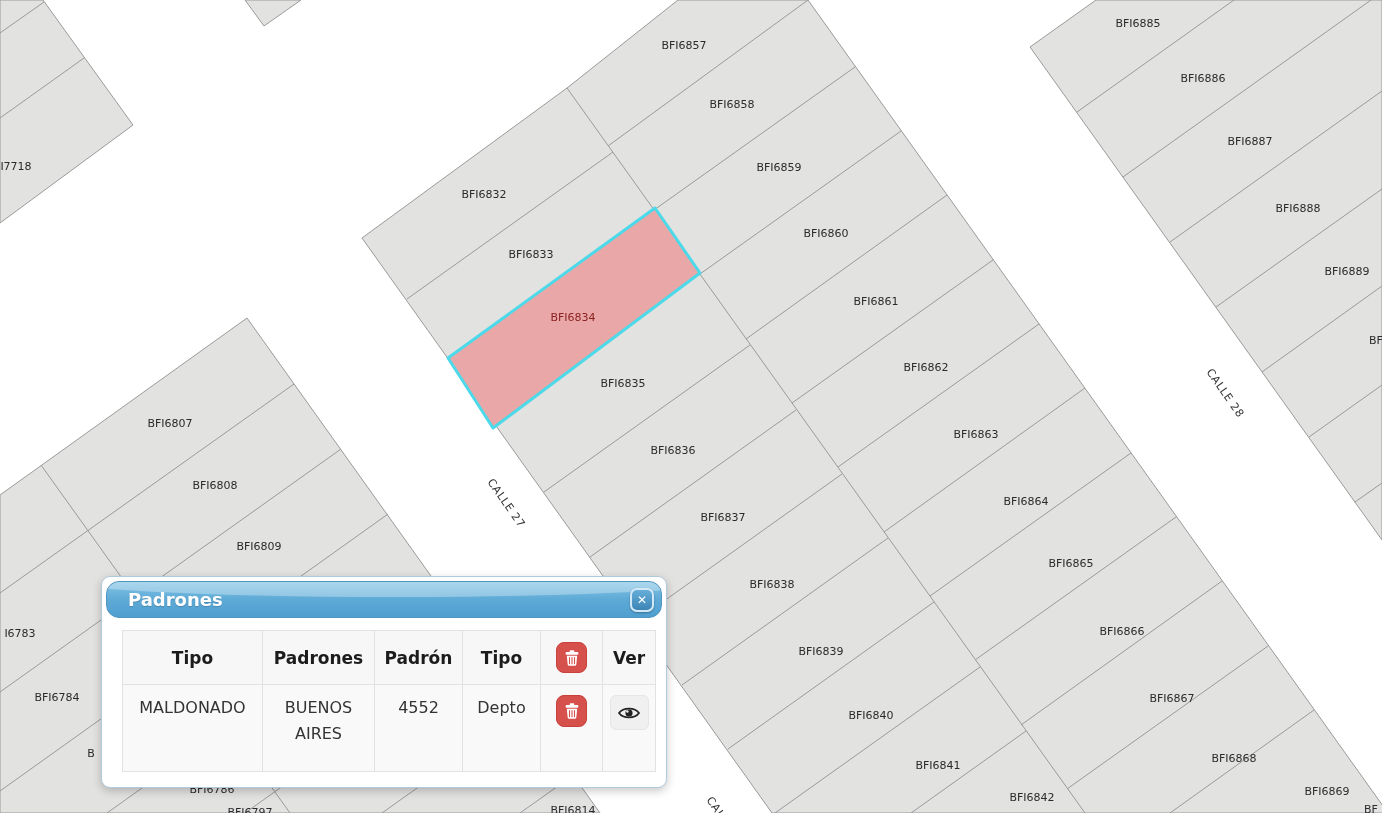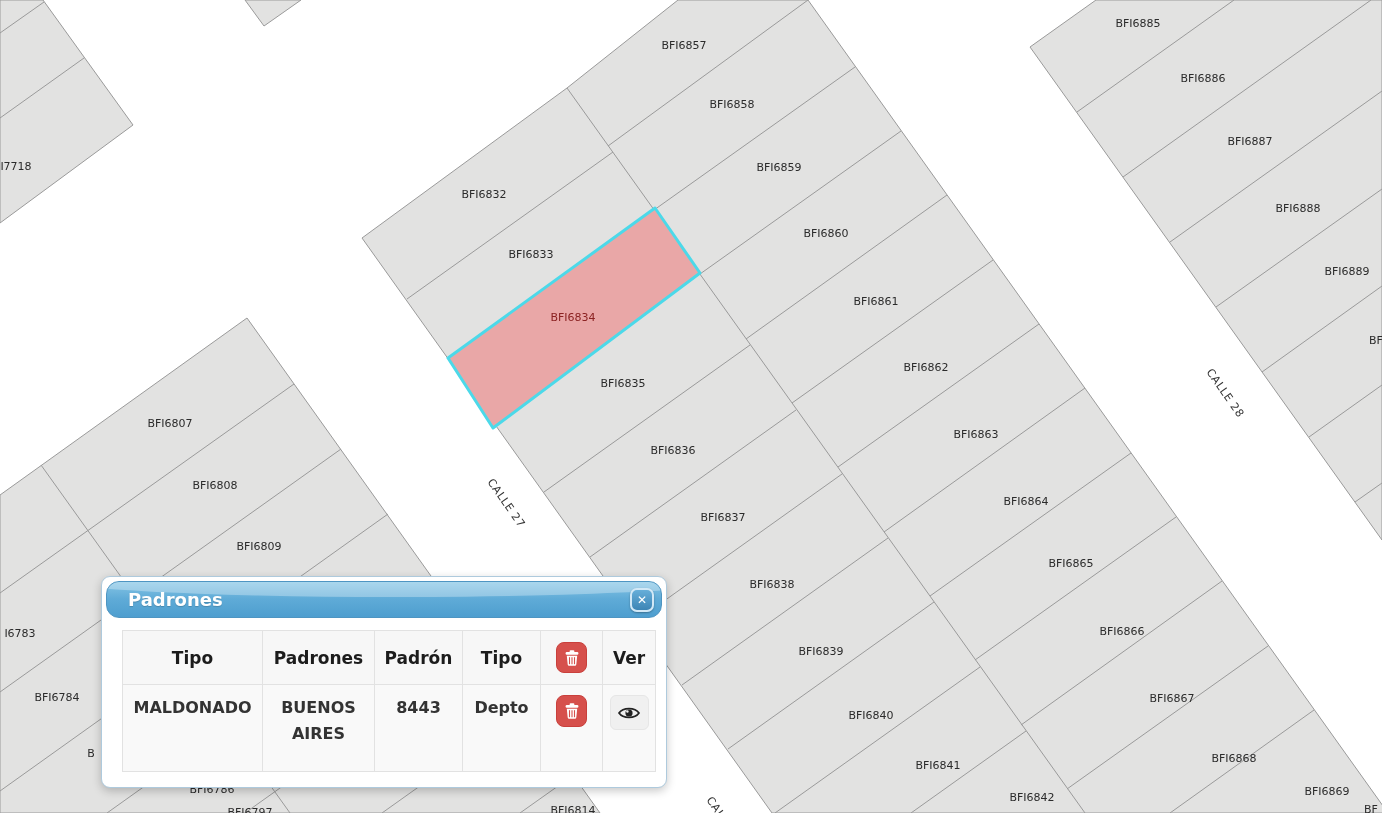--- a/index.html
+++ b/index.html
@@ -49,21 +49,21 @@
     color:#fff;font-weight:bold;font-size:12px;line-height:18px;text-align:center;
     padding:0;cursor:pointer;box-shadow:0 1px 2px rgba(0,0,0,.3);
     font-family:"DejaVu Sans",sans-serif;
   }
   .popup-body{padding:12px 0 0 16px;}
   table.padrones{
     border-collapse:collapse;width:533px;table-layout:fixed;
     font-size:16px;color:#333;background:#f9f9f9;
   }
   table.padrones th,table.padrones td{
-    border:1px solid #e2e2e2;text-align:center;overflow:hidden;font-weight:bold;
+    border:1px solid #e2e2e2;text-align:center;overflow:hidden;
   }
   table.padrones th{
     font-size:17px;font-weight:bold;color:#1c1c1c;background:#f7f7f7;
     padding:11px 2px;
   }
   table.padrones td{
     vertical-align:top;padding:10px 2px 24px;line-height:26px;background:#f9f9f9;
   }
   .btn-trash{
     width:31px;height:32px;border:1px solid #c9403c;border-radius:8px;
@@ -205,21 +205,21 @@
                 </svg>
               </button>
             </th>
             <th>Ver</th>
           </tr>
         </thead>
         <tbody>
           <tr>
             <td>MALDONADO</td>
             <td>BUENOS AIRES</td>
-            <td>8443</td>
+            <td>4552</td>
             <td>Depto</td>
             <td>
               <button class="btn-trash">
                 <svg width="14" height="16" viewBox="0 0 14 16">
                   <rect x="4.6" y="0.2" width="4.8" height="2.4" rx="1" fill="#fff"></rect>
                   <rect x="0.6" y="2.1" width="12.8" height="2.6" rx="1.2" fill="#fff"></rect>
                   <path d="M1.8 5.8 h10.4 l-.9 8.7 a1.4 1.4 0 0 1 -1.4 1.3 H4.1 a1.4 1.4 0 0 1 -1.4 -1.3 Z" fill="#fff"></path>
                   <g stroke="#d6504c" stroke-width="1.1">
                     <line x1="4.5" y1="7.2" x2="4.5" y2="14.2"></line>
                     <line x1="7" y1="7.2" x2="7" y2="14.2"></line>

